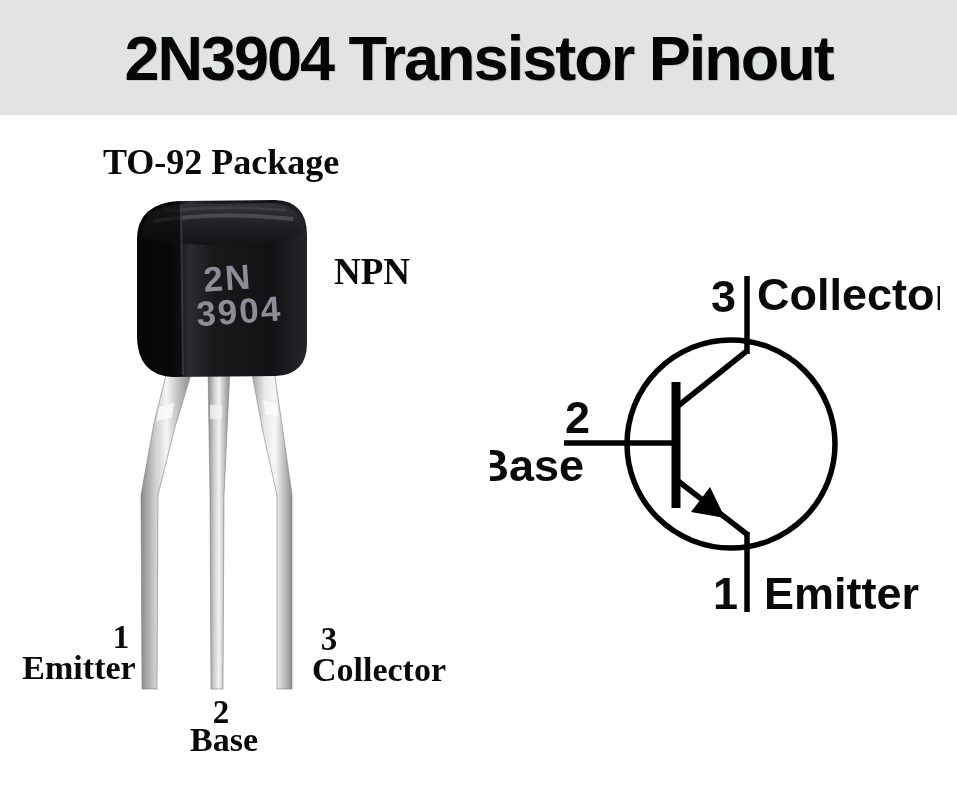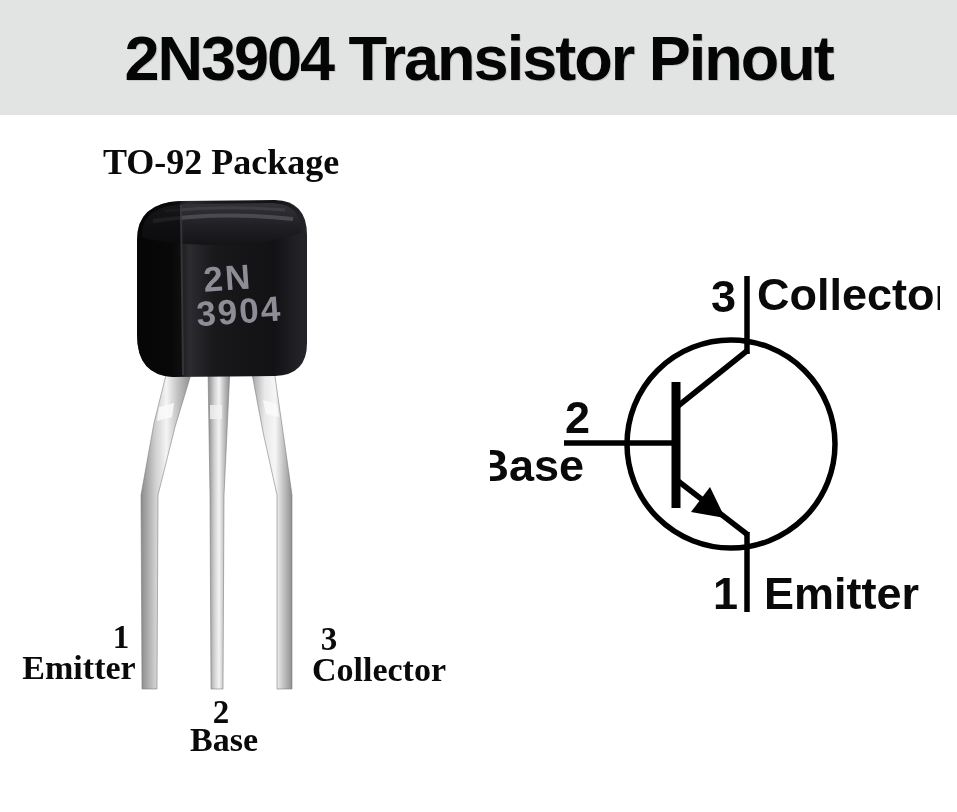--- a/index.html
+++ b/index.html
@@ -58,20 +58,21 @@
 </head>
 <body>
 
 <div class="page">
 
   <div class="banner">
     <h1>2N3904 Transistor Pinout</h1>
   </div>
 
   <div class="label pkg-label">TO-92 Package</div>
+  <div class="label npn-label">NPN</div>
 
   <svg class="photo-svg" width="190" height="500" viewBox="0 0 190 500">
     <defs>
       <linearGradient id="legGrad" x1="0" y1="0" x2="1" y2="0">
         <stop offset="0" stop-color="#8b8b8b"></stop>
         <stop offset="0.28" stop-color="#cfcfcf"></stop>
         <stop offset="0.5" stop-color="#f4f4f4"></stop>
         <stop offset="0.72" stop-color="#c2c2c2"></stop>
         <stop offset="1" stop-color="#8a8a8a"></stop>
       </linearGradient>

